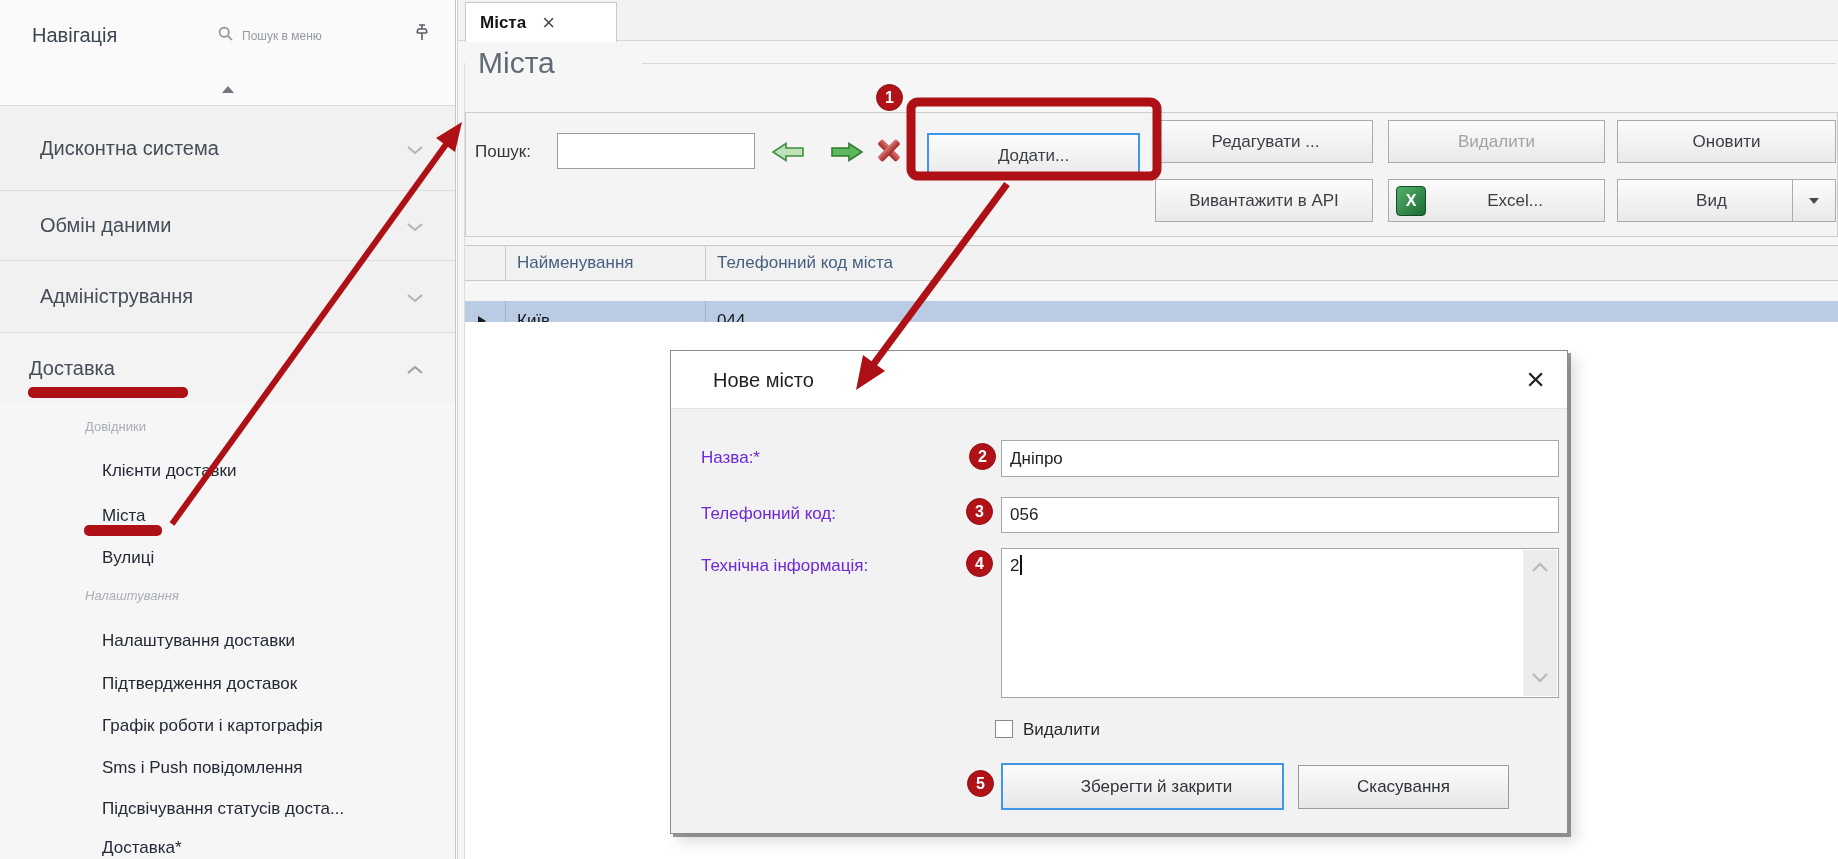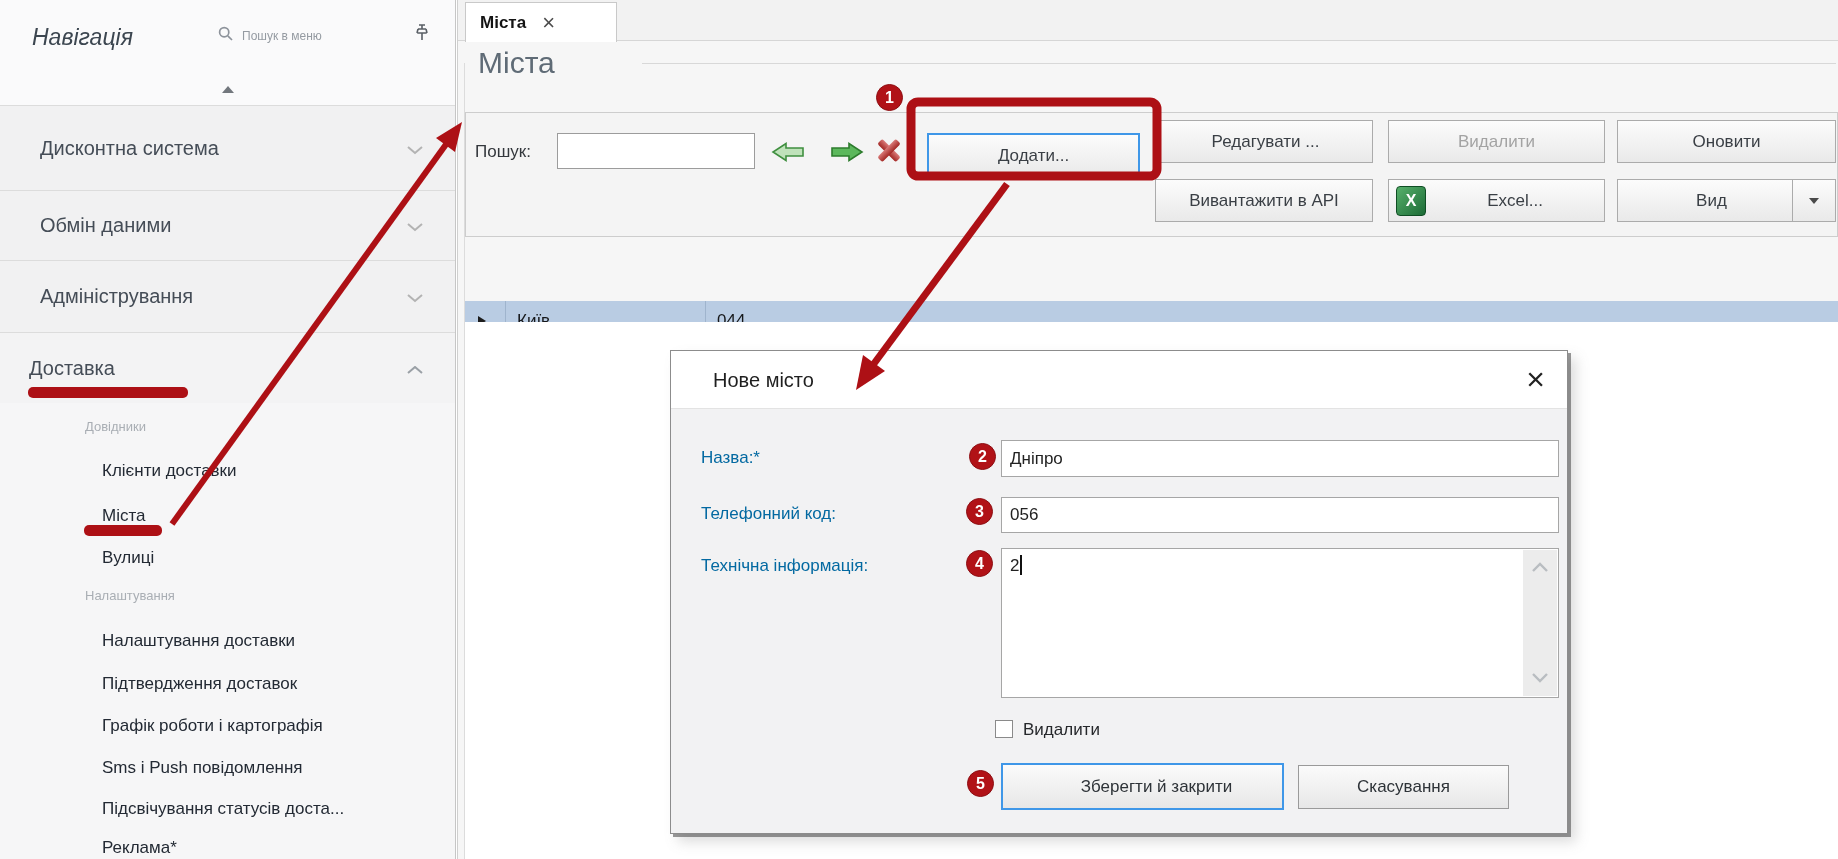--- a/index.html
+++ b/index.html
@@ -4,21 +4,21 @@
 <style>
   html,body{margin:0;padding:0;background:#fff;}
   #app{position:relative;width:1838px;height:859px;overflow:hidden;
        font-family:"Liberation Sans","DejaVu Sans",sans-serif;color:#222;
        -webkit-font-smoothing:antialiased;}
   .abs{position:absolute;}
 
   
   #sidebar{left:0;top:0;width:456px;height:859px;background:#f6f6f7;border-right:1px solid #c6c6c6;box-sizing:border-box;}
   .nav-header{left:0;top:0;width:455px;height:105px;background:#fafafb;}
-  .nav-title{left:32px;top:24px;font-size:23px;color:#3c4650;font-style:italic;}
+  .nav-title{left:32px;top:24px;font-size:20px;color:#3c4650;}
   .nav-search{left:218px;top:26px;font-size:12px;color:#959ba2;display:flex;align-items:center;gap:8px;cursor:text;}
   .pin{left:414px;top:24px;}
   .collapse-tri{left:222px;top:86px;width:0;height:0;border-left:6px solid transparent;border-right:6px solid transparent;border-bottom:7px solid #72777d;}
   .cat{left:0;width:455px;background:#f1f1f2;border-top:1px solid #dcdcdc;box-sizing:border-box;
        padding-left:40px;font-size:20px;color:#454d57;display:flex;align-items:center;cursor:pointer;}
   .cat .chev{margin-left:auto;margin-right:32px;}
   .sec-head{left:85px;font-size:13px;color:#a9aeb4;}
   .sub-item{left:102px;font-size:17px;color:#232a34;cursor:pointer;white-space:nowrap;}
 
   
@@ -58,21 +58,21 @@
   .td{position:absolute;top:0;height:100%;display:flex;align-items:center;padding-left:12px;font-size:17px;color:#16181b;box-sizing:border-box;}
   .row-marker{position:absolute;left:13px;top:15px;width:0;height:0;border-top:5px solid transparent;border-bottom:5px solid transparent;border-left:8px solid #1c1c1c;}
   #tbl-body{left:465px;top:322px;width:1373px;height:537px;background:#fff;}
 
   
   #dialog{left:670px;top:350px;width:898px;height:484px;background:#f2f2f3;border:1px solid #8c8c8c;box-sizing:border-box;
       box-shadow:3px 3px 0 rgba(70,70,70,.55), 8px 8px 12px rgba(120,120,120,.25);z-index:30;}
   #dlg-titlebar{position:absolute;left:0;top:0;width:100%;height:58px;background:#fff;border-bottom:1px solid #e3e3e3;box-sizing:border-box;}
   .dlg-title{position:absolute;left:42px;top:18px;font-size:20px;color:#1f1f1f;}
   .dlg-close{position:absolute;right:22px;top:8px;font-size:32px;font-weight:300;color:#222;cursor:pointer;line-height:40px;}
-  .dlg-label{position:absolute;left:30px;font-size:17px;color:#0369a1;}
+  .dlg-label{position:absolute;left:30px;font-size:17px;color:#6d28d9;}
   .dlg-input{position:absolute;left:330px;width:558px;border:1px solid #a6a6a6;background:#fff;box-sizing:border-box;font-size:17px;padding:0 8px;font-family:inherit;color:#222;}
   #dlg-textarea{position:absolute;left:330px;top:197px;width:558px;height:150px;border:1px solid #a6a6a6;background:#fff;box-sizing:border-box;cursor:text;}
   #dlg-textarea .txt{position:absolute;left:8px;top:6px;font-size:17px;color:#222;}
   .caret{display:inline-block;width:2px;height:20px;background:#111;vertical-align:text-bottom;margin-left:1px;}
   .ta-scroll{position:absolute;right:1px;top:1px;width:34px;height:146px;background:#ececec;}
   .ta-scroll svg{position:absolute;left:8px;}
   .chk{position:absolute;left:324px;top:369px;width:18px;height:18px;border:1px solid #8a8a8a;background:#fff;box-sizing:border-box;cursor:pointer;}
   .chk-label{position:absolute;left:352px;top:369px;font-size:17px;color:#26282b;}
   .dlg-btn{position:absolute;box-sizing:border-box;display:flex;align-items:center;justify-content:center;
       background:linear-gradient(#fbfbfb,#e7e7e7);border:1px solid #9a9a9a;font-size:17px;color:#2e3338;cursor:pointer;}
@@ -129,27 +129,27 @@
       <span>Доставка</span>
       <span class="chev"><svg width="16" height="9" viewBox="0 0 16 9">
             <polyline points="1,7 8,1 15,7" fill="none" stroke="#9aa0a6" stroke-width="2"></polyline>
           </svg></span>
     </div>
 
     <div class="abs sec-head" style="top:419px;">Довідники</div>
     <div class="abs sub-item" style="top:461px;">Клієнти доставки</div>
     <div class="abs sub-item" style="top:506px;">Міста</div>
     <div class="abs sub-item" style="top:548px;">Вулиці</div>
-    <div class="abs sec-head" style="top:588px;">Налаштування</div>
+    <div class="abs sec-head" style="top:588px;font-style:italic;">Налаштування</div>
     <div class="abs sub-item" style="top:631px;">Налаштування доставки</div>
     <div class="abs sub-item" style="top:674px;">Підтвердження доставок</div>
     <div class="abs sub-item" style="top:716px;">Графік роботи і картографія</div>
     <div class="abs sub-item" style="top:758px;">Sms i Push повідомлення</div>
     <div class="abs sub-item" style="top:799px;">Підсвічування статусів доста...</div>
-    <div class="abs sub-item" style="top:838px;">Реклама*</div>
+    <div class="abs sub-item" style="top:838px;">Доставка*</div>
   </div>
 
   <div id="main-bg" class="abs"></div>
   <div id="tabstrip" class="abs"></div>
   <div id="tab-active" class="abs">
     <span class="tab-label">Міста</span>
     <span class="tab-close">×</span>
   </div>
   <div class="abs border-l1"></div>
   <div class="abs border-l2"></div>
@@ -192,20 +192,27 @@
   <div class="abs btn" style="left:1388px;top:179px;width:217px;height:43px;justify-content:flex-start;padding-left:7px;gap:0;">
     <span class="excel-ic">X</span>
     <span style="flex:1;text-align:center;">Excel...</span>
   </div>
   <div class="abs btn" style="left:1617px;top:179px;width:219px;height:43px;">
     <span style="margin-right:30px;">Вид</span>
     <span class="split-sep"></span>
     <span class="dd-tri"></span>
   </div>
 
+  <div id="tbl-head" class="abs">
+    <div class="th" style="left:0;width:40px;"></div>
+    <div class="vline" style="left:40px;"></div>
+    <div class="th" style="left:40px;width:200px;">Найменування</div>
+    <div class="vline" style="left:240px;"></div>
+    <div class="th" style="left:240px;width:400px;">Телефонний код міста</div>
+  </div>
   <div id="tbl-row" class="abs">
     <span class="row-marker"></span>
     <div class="vline" style="left:40px;background:#9fb4cd;"></div>
     <div class="td" style="left:40px;width:200px;">Київ</div>
     <div class="vline" style="left:240px;background:#9fb4cd;"></div>
     <div class="td" style="left:240px;width:400px;">044</div>
   </div>
   <div id="tbl-body" class="abs"></div>
 
   <div id="dialog" class="abs">

